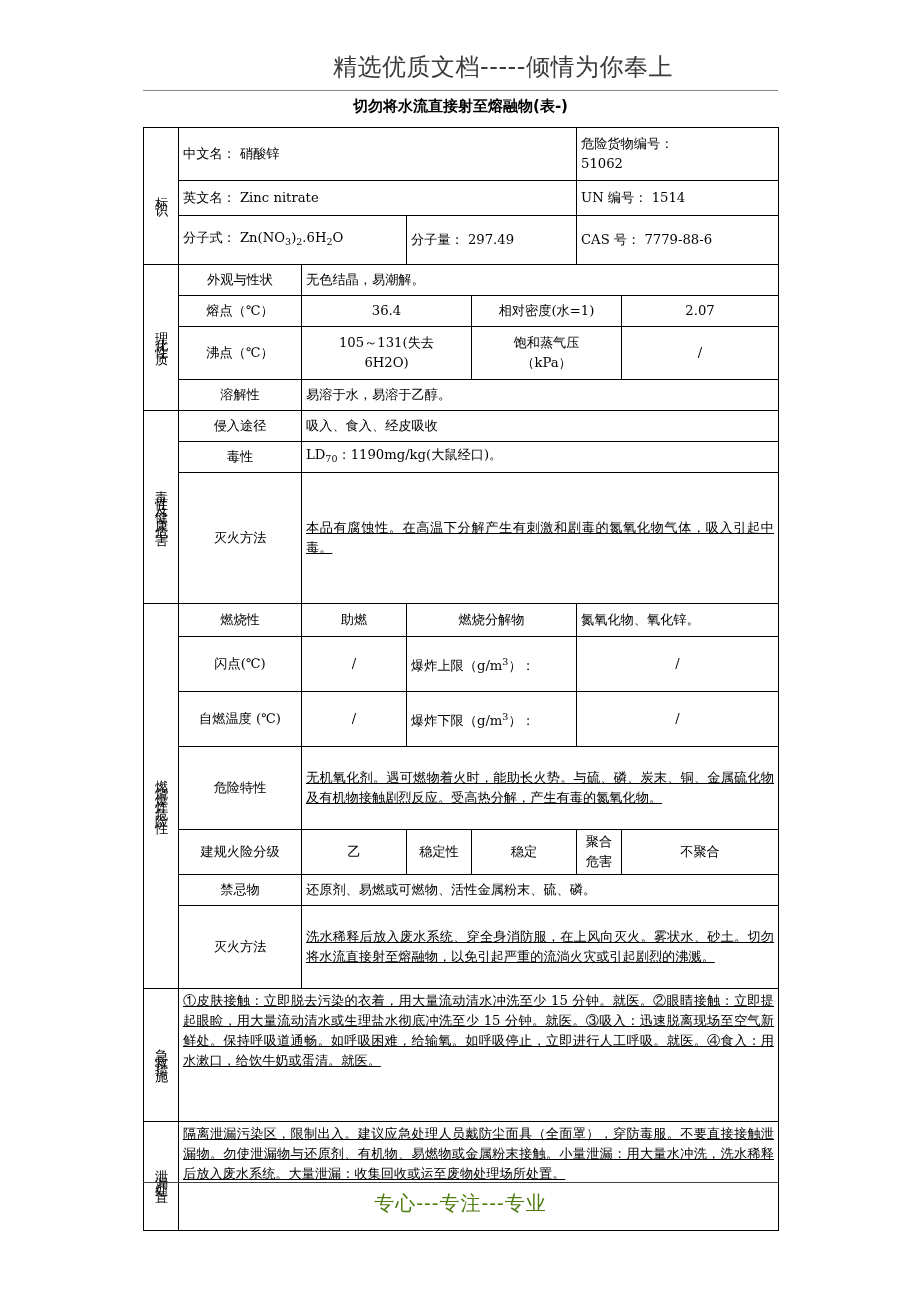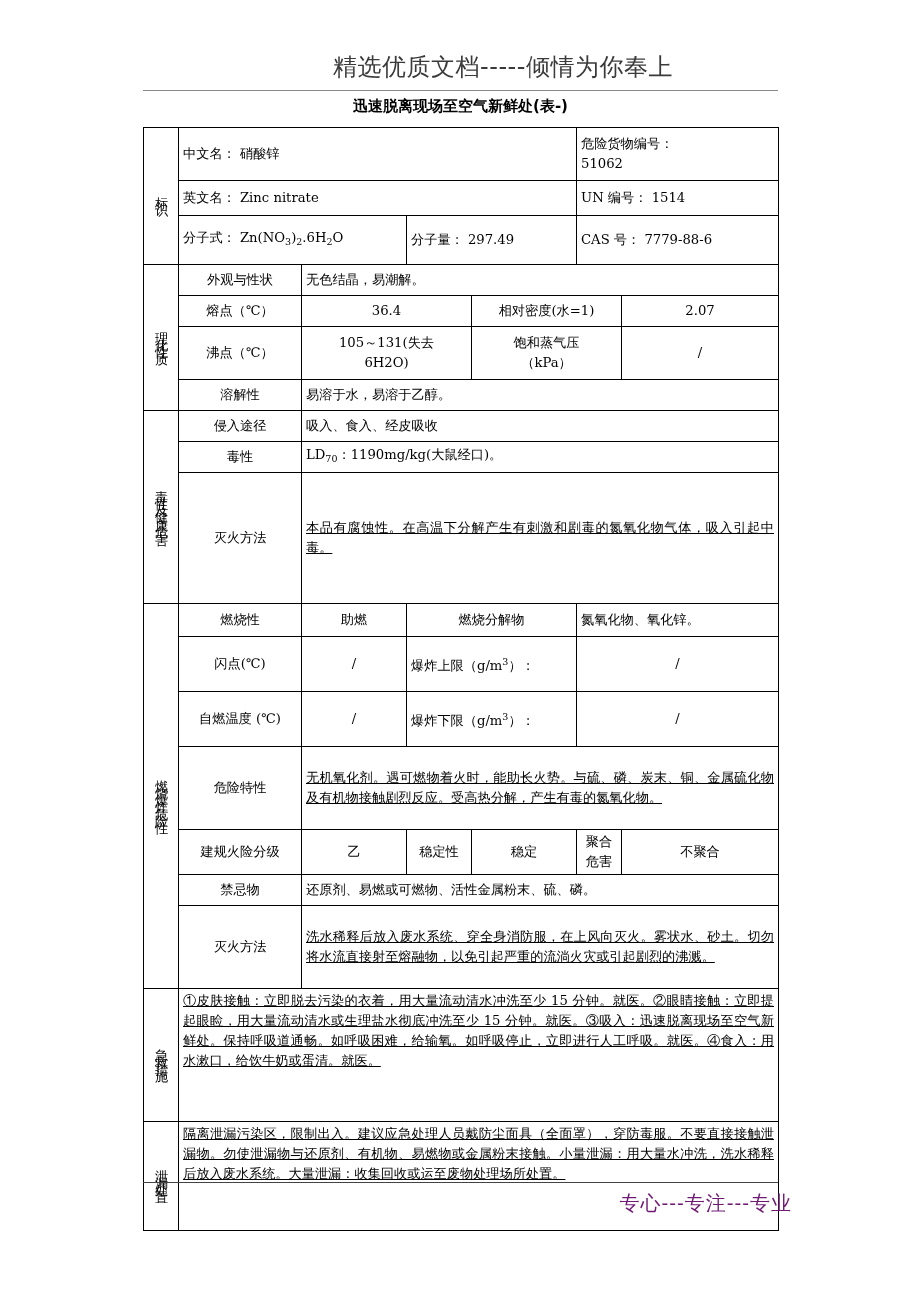--- a/index.html
+++ b/index.html
@@ -105,38 +105,37 @@
     top: 1182px;
     width: 635px;
     height: 0;
     border-top: 1px solid #444;
   }
   .footer-text {
     position: absolute;
     left: 143px;
     top: 1190px;
     width: 635px;
-    text-align: right;
+    text-align: center;
     font-size: 20px;
-    color: #701a75;
+    color: #4d7c0f;
     letter-spacing: 1px;
-    padding-left: 14px;
   }
 </style>
 </head>
 <body>
 
 <div class="page">
 
   <div class="header-band">
     <div class="header-text">精选优质文档-----倾情为你奉上</div>
   </div>
   <div class="header-rule"></div>
 
-  <div class="doc-title">迅速脱离现场至空气新鲜处(表-)</div>
+  <div class="doc-title">切勿将水流直接射至熔融物(表-)</div>
 
   <table class="sheet">
     <colgroup>
       <col style="width:35px">
       <col style="width:123px">
       <col style="width:105px">
       <col style="width:65px">
       <col style="width:105px">
       <col style="width:45px">
       <col style="width:157px">

